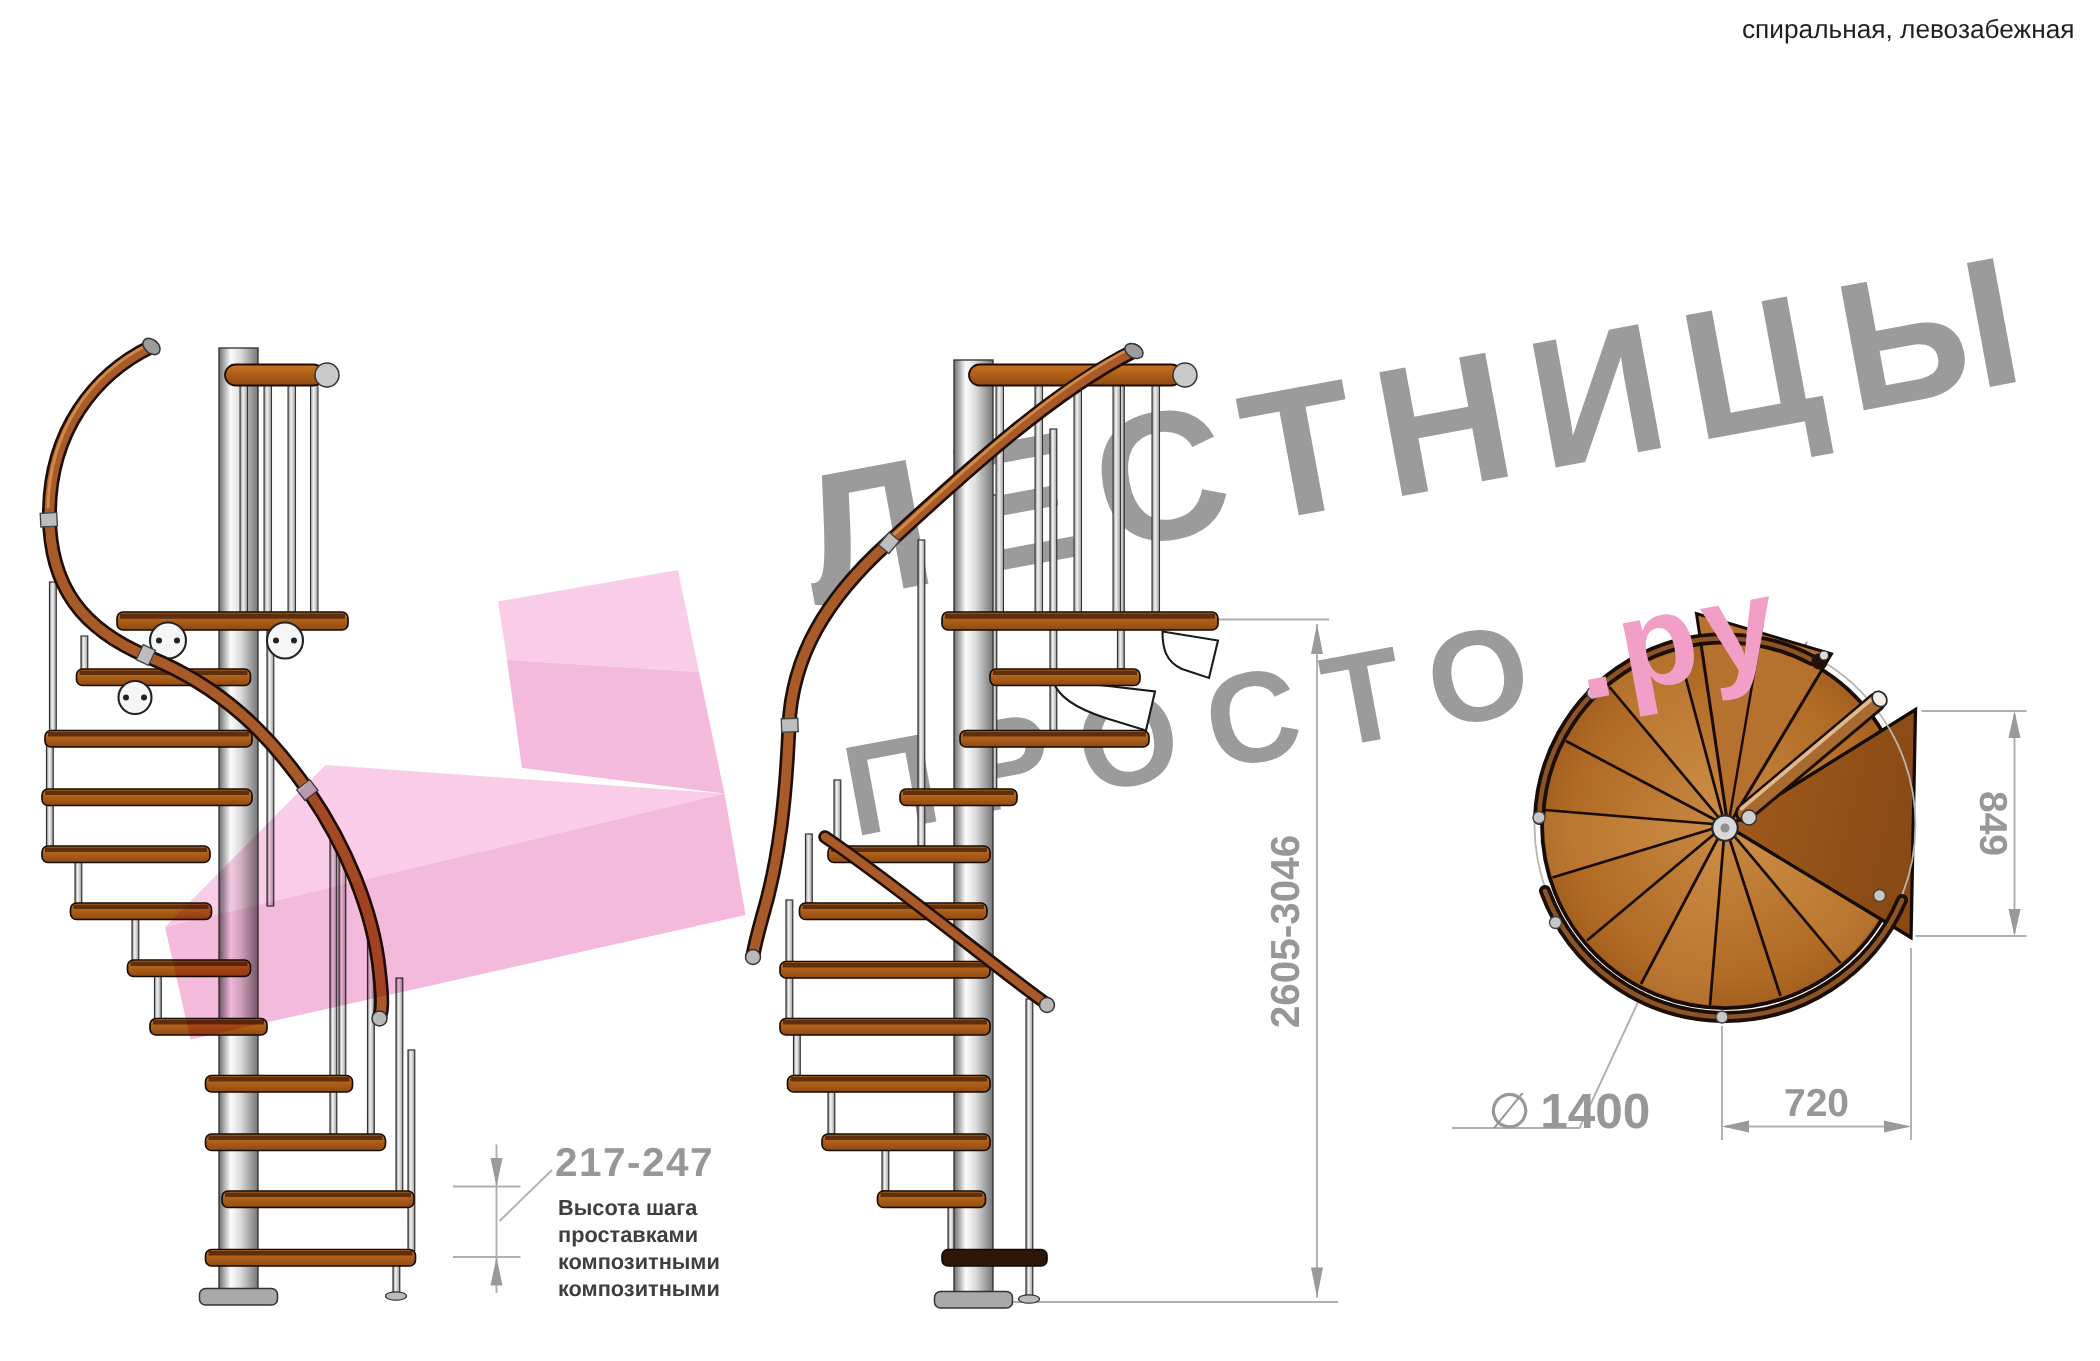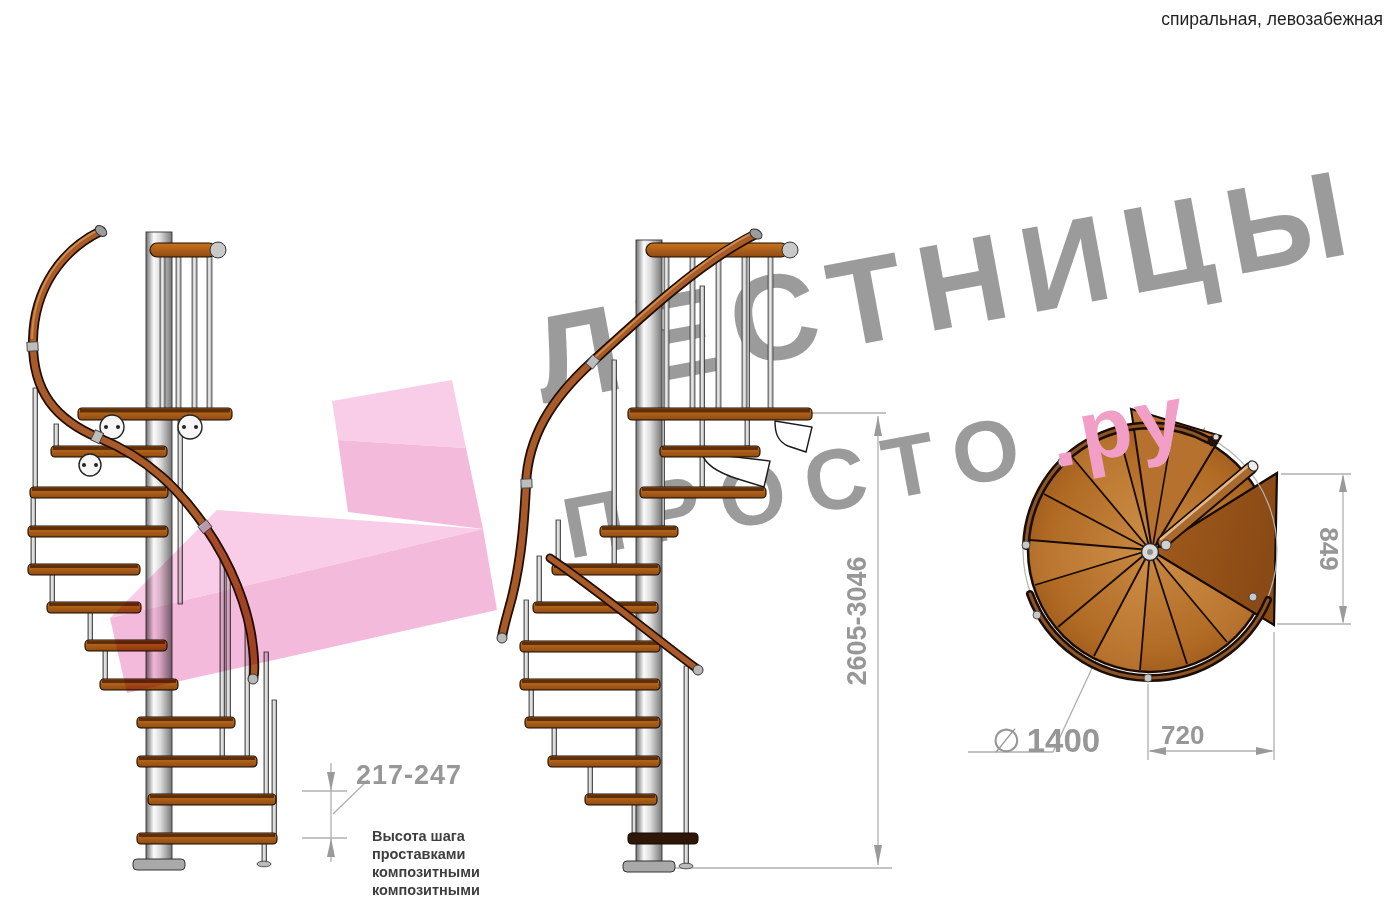--- a/index.html
+++ b/index.html
@@ -10,27 +10,27 @@
       transform-origin:left top;line-height:1;user-select:none;}
   .wm1{left:524px;top:302px;font-size:122px;letter-spacing:16px;transform:rotate(-10.5deg);}
   .wm2{left:556px;top:487px;font-size:86px;letter-spacing:20px;transform:rotate(-10.5deg);}
   .wm3{left:1042px;top:396px;font-size:86px;letter-spacing:6px;color:#f19fc7;
        transform:rotate(-10.5deg);z-index:6;}
   
   #header{position:absolute;top:8px;right:17px;text-align:right;color:#1f1f1f;
           font-size:17.5px;line-height:22px;z-index:7;}
   
   .dim{position:absolute;font-weight:bold;color:#979797;white-space:nowrap;z-index:7;}
-  .note{position:absolute;color:#3e3e3e;font-size:14.5px;line-height:18px;font-weight:600;z-index:7;margin-top:30px;}
-  #dim-step{left:356px;top:760px;font-size:27px;letter-spacing:1px;}
+  .note{position:absolute;color:#3e3e3e;font-size:14.5px;line-height:18px;font-weight:600;z-index:7;}
+  #dim-step{left:370px;top:760px;font-size:27px;letter-spacing:1px;}
   #dim-total{left:767px;top:606px;width:180px;height:30px;text-align:center;font-size:27px;
              transform:rotate(-90deg);}
   #dim-849{left:1280px;top:535px;width:100px;height:28px;text-align:center;font-size:26px;
            transform:rotate(90deg);}
-  #dim-720{left:1161px;top:720px;width:100px;text-align:left;font-size:26px;}
+  #dim-720{left:1161px;top:720px;width:100px;text-align:center;font-size:26px;}
   #dim-diam{left:972px;top:721px;font-size:33px;margin-left:20px;}
   #dim-diam .sym{font-weight:normal;margin-right:6px;}
   svg{position:absolute;left:0;top:0;z-index:3;}
   .blend{mix-blend-mode:multiply;}
 </style>
 </head>
 <body>
 
 <div id="stage">
 

